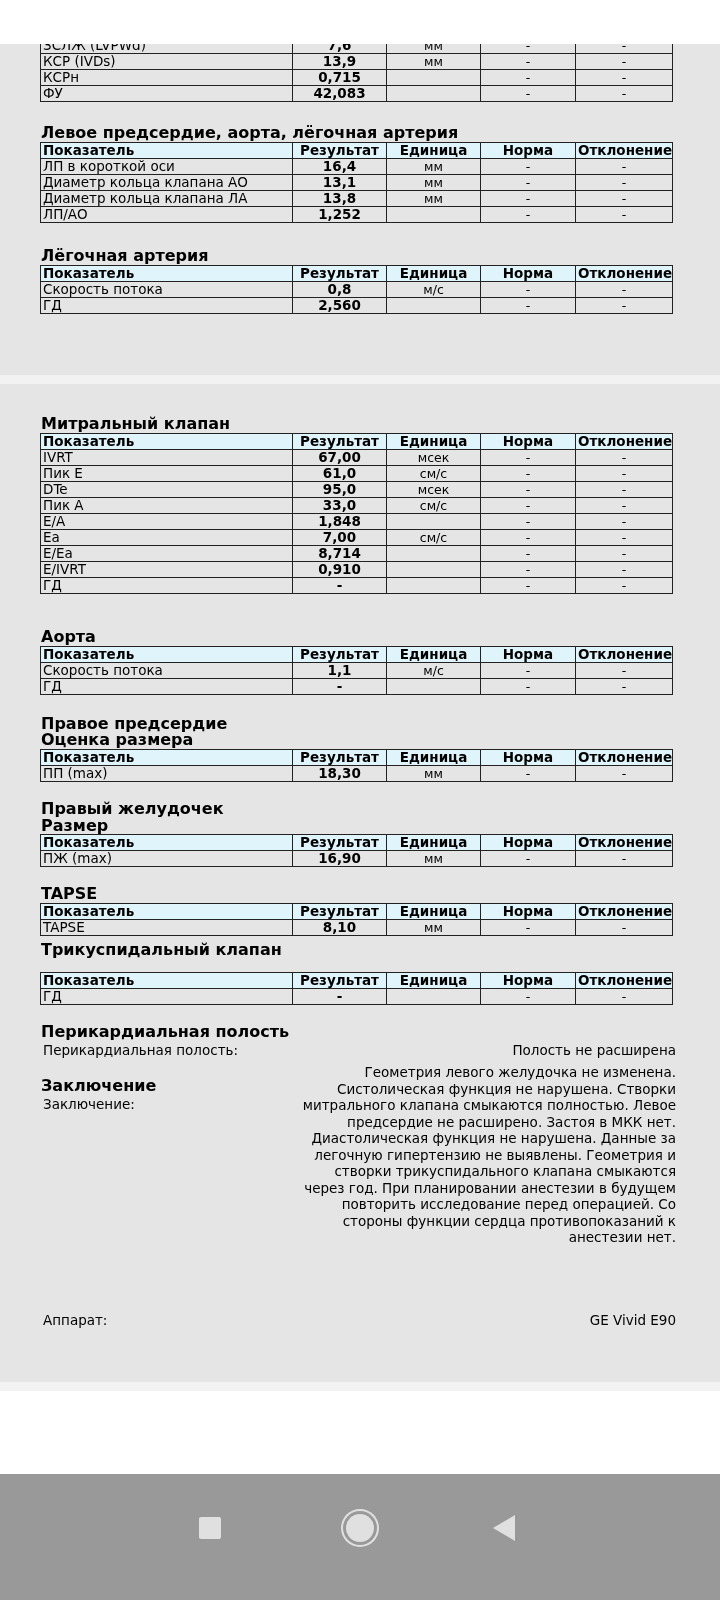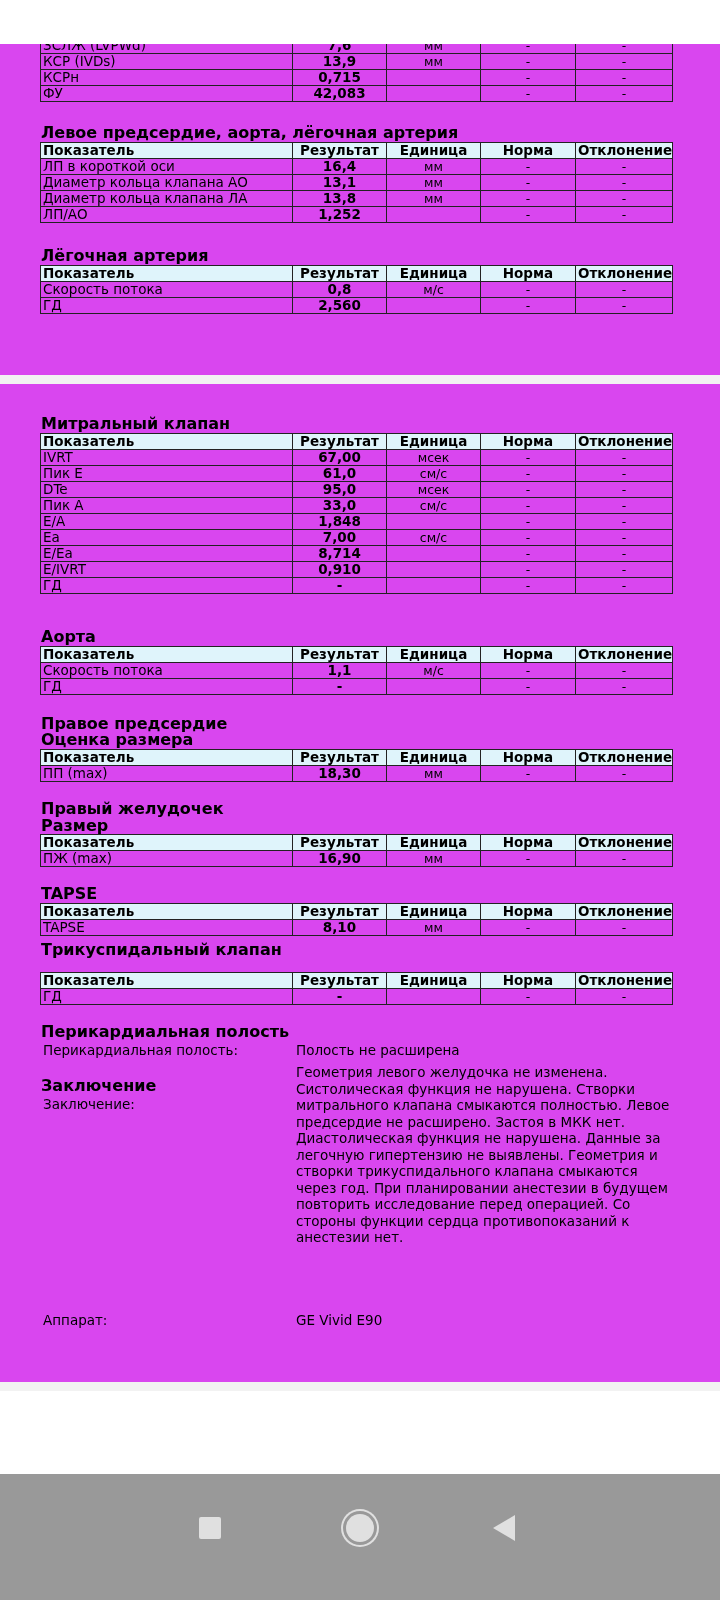--- a/index.html
+++ b/index.html
@@ -1,29 +1,29 @@
 <!DOCTYPE html>
 <html><head>
 <meta charset="utf-8">
 <style>
   html, body { margin:0; padding:0; }
   body { width:720px; height:1600px; position:relative; overflow:hidden; background:#ffffff; font-family:"DejaVu Sans", sans-serif; color:#000; }
-  .page { position:absolute; left:0; width:720px; background:#d946ef; }
+  .page { position:absolute; left:0; width:720px; background:#e5e5e5; }
   .sep { position:absolute; left:0; width:720px; background:#f2f2f2; }
   .sect { position:absolute; left:41px; font-weight:bold; font-size:16px; line-height:16px; white-space:nowrap; }
   table.t { position:absolute; left:40px; border-collapse:collapse; table-layout:fixed; width:632px; font-size:13.5px; }
   table.t td, table.t th { border:1.5px solid #222; height:15px; padding:0 2px; line-height:15px; white-space:nowrap; overflow:hidden; }
   table.t th { background:#dff4fb; font-weight:bold; text-align:center; }
   table.t th.c1 { text-align:left; }
   table.t td.c1 { text-align:left; }
   table.t td.c2 { text-align:center; font-weight:bold;margin-left:17px; }
   table.t td.c3, table.t td.c4, table.t td.c5 { text-align:center; font-size:12.5px; }
   col.w1 { width:252px; } col.w2 { width:94px; } col.w3 { width:94px; } col.w4 { width:95px; } col.w5 { width:97px; }
   .kv-label { position:absolute; left:43px; font-size:13.5px; line-height:16.5px; }
-  .kv-value { position:absolute; left:296px; width:380px; font-size:13.5px; line-height:16.5px; }
+  .kv-value { position:absolute; left:296px; width:380px; font-size:13.5px; line-height:16.5px;text-align:right; }
   .navbar { position:absolute; left:0; top:1474px; width:720px; height:126px; background:#999999; }
   .nav-btn { position:absolute; top:32px; width:44px; height:44px; display:flex; align-items:center; justify-content:center; }
   .sq { width:22px; height:22px; background:#e0e0e0; border-radius:2px; }
   .circ { width:28px; height:28px; border-radius:50%; background:#e0e0e0; box-shadow:0 0 0 3px #999, 0 0 0 5px #e0e0e0; }
   .tri { width:0; height:0; border-top:13px solid transparent; border-bottom:13px solid transparent; border-right:22px solid #e0e0e0; }
 </style>
 </head>
 <body>
 
 <div class="page" data-name="document-page-1" style="top:0;height:383px;">

